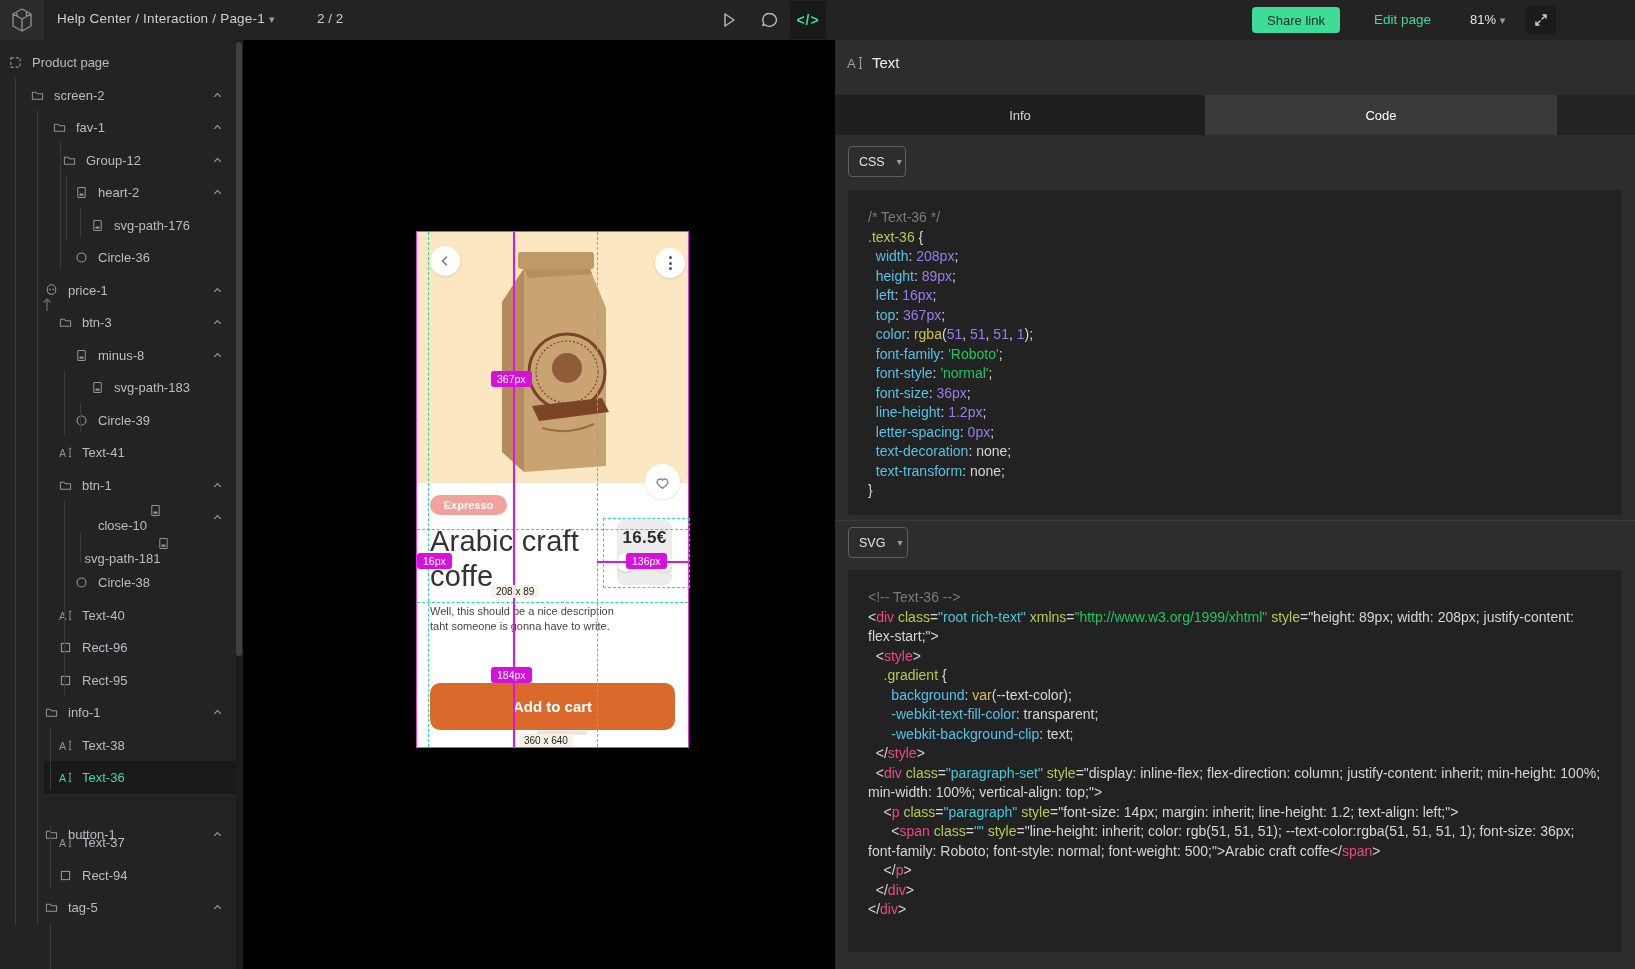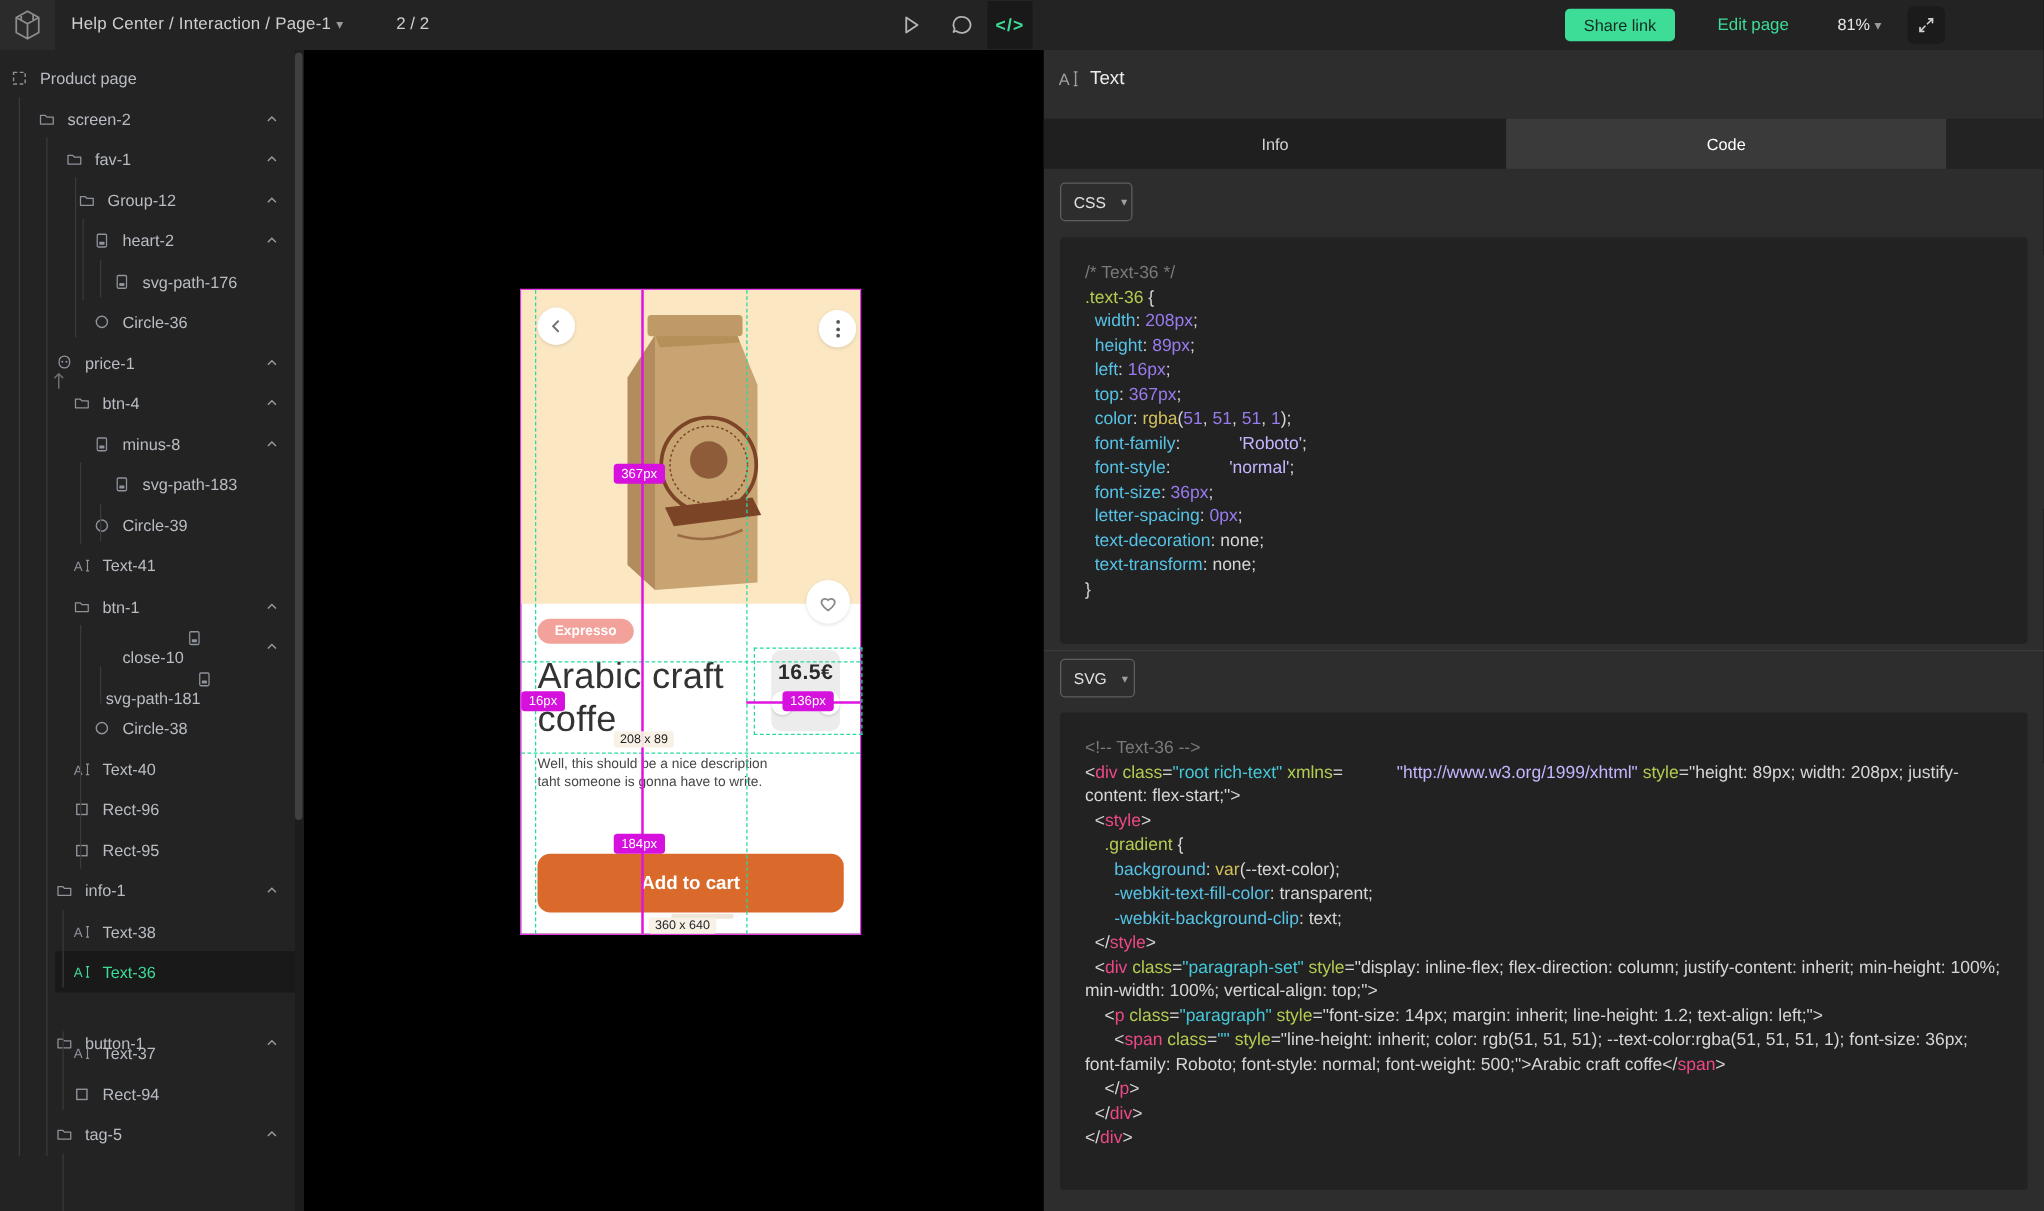--- a/index.html
+++ b/index.html
@@ -79,21 +79,21 @@
   #insp-divider { position:absolute; left:0; top:480px; width:800px; height:1px; background:#3a3a3a; }
   .code-block { position:absolute; left:13px; width:774px; background:#222222; border-radius:3px; padding:18px 20px; font-size:14px; line-height:19.5px; color:#d6d6d6; }
   #css-block { top:150px; height:325px; }
   #svg-block { top:530px; height:382px; }
   .code-line { white-space:pre-wrap; word-break:break-word; }
   .tok-c { color:#7a7a7a; }
   .tok-g { color:#b3cc51; }
   .tok-p { color:#56c2e6; }
   .tok-n { color:#9b7bf0; }
   .tok-y { color:#d3c05a; }
-  .tok-s { color:#c4b5fd;margin-left:43px; }
+  .tok-s { color:#22c55e; }
   .tok-t { color:#ee4887; }
   .tok-v { color:#45c8d8; }
   .tok-w { color:#d6d6d6; }
 </style>
 </head>
 <body>
 
 <div id="topbar">
   <div id="logo-tile">
     <svg width="26" height="28" viewBox="0 0 26 28">
@@ -213,21 +213,21 @@
         <span class="chev"><svg width="11" height="11" viewBox="0 0 12 12">
             <path d="M2.5 7.5 L6 4 L9.5 7.5" fill="none" stroke="#9a9a9a" stroke-width="1.3"></path>
           </svg></span>
       </div>
       <div class="tree-row" style="top: 268px;">
         <span class="ticon" style="margin-left: 58px;">
           <svg width="13" height="13" viewBox="0 0 14 14">
             <path d="M1.5 11 V3.5 H5.7 L7 5.1 H12.5 V11 Z" fill="none" stroke="#8f939b" stroke-width="1.1" stroke-linejoin="round"></path>
           </svg>
         </span>
-        <span class="tlabel">btn-4</span>
+        <span class="tlabel">btn-3</span>
         <span class="chev"><svg width="11" height="11" viewBox="0 0 12 12">
             <path d="M2.5 7.5 L6 4 L9.5 7.5" fill="none" stroke="#9a9a9a" stroke-width="1.3"></path>
           </svg></span>
       </div>
       <div class="tree-row" style="top: 300.5px;">
         <span class="ticon" style="margin-left: 74px;">
           <svg width="13" height="13" viewBox="0 0 14 14">
             <rect x="3" y="1.5" width="8" height="11" rx="1" fill="none" stroke="#8f939b" stroke-width="1.1"></rect>
             <rect x="4.8" y="8" width="4.4" height="2.6" rx="0.5" fill="#8f939b"></rect>
           </svg>
@@ -499,20 +499,21 @@
       <div class="code-line"><span class="tok-c">/* Text-36 */</span></div>
       <div class="code-line"><span class="tok-g">.text-36</span><span class="tok-w"> {</span></div>
       <div class="code-line"><span class="tok-w">  </span><span class="tok-p">width</span><span class="tok-w">: </span><span class="tok-n">208px</span><span class="tok-w">;</span></div>
       <div class="code-line"><span class="tok-w">  </span><span class="tok-p">height</span><span class="tok-w">: </span><span class="tok-n">89px</span><span class="tok-w">;</span></div>
       <div class="code-line"><span class="tok-w">  </span><span class="tok-p">left</span><span class="tok-w">: </span><span class="tok-n">16px</span><span class="tok-w">;</span></div>
       <div class="code-line"><span class="tok-w">  </span><span class="tok-p">top</span><span class="tok-w">: </span><span class="tok-n">367px</span><span class="tok-w">;</span></div>
       <div class="code-line"><span class="tok-w">  </span><span class="tok-p">color</span><span class="tok-w">: </span><span class="tok-y">rgba</span><span class="tok-w">(</span><span class="tok-n">51</span><span class="tok-w">, </span><span class="tok-n">51</span><span class="tok-w">, </span><span class="tok-n">51</span><span class="tok-w">, </span><span class="tok-n">1</span><span class="tok-w">);</span></div>
       <div class="code-line"><span class="tok-w">  </span><span class="tok-p">font-family</span><span class="tok-w">: </span><span class="tok-s">'Roboto'</span><span class="tok-w">;</span></div>
       <div class="code-line"><span class="tok-w">  </span><span class="tok-p">font-style</span><span class="tok-w">: </span><span class="tok-s">'normal'</span><span class="tok-w">;</span></div>
       <div class="code-line"><span class="tok-w">  </span><span class="tok-p">font-size</span><span class="tok-w">: </span><span class="tok-n">36px</span><span class="tok-w">;</span></div>
+      <div class="code-line"><span class="tok-w">  </span><span class="tok-p">line-height</span><span class="tok-w">: </span><span class="tok-n">1.2px</span><span class="tok-w">;</span></div>
       <div class="code-line"><span class="tok-w">  </span><span class="tok-p">letter-spacing</span><span class="tok-w">: </span><span class="tok-n">0px</span><span class="tok-w">;</span></div>
       <div class="code-line"><span class="tok-w">  </span><span class="tok-p">text-decoration</span><span class="tok-w">: none;</span></div>
       <div class="code-line"><span class="tok-w">  </span><span class="tok-p">text-transform</span><span class="tok-w">: none;</span></div>
       <div class="code-line"><span class="tok-w">}</span></div>
     </div>
 
   <div id="insp-divider"></div>
 
   <div id="svg-dd" class="dropdown">
     <span>SVG</span>

